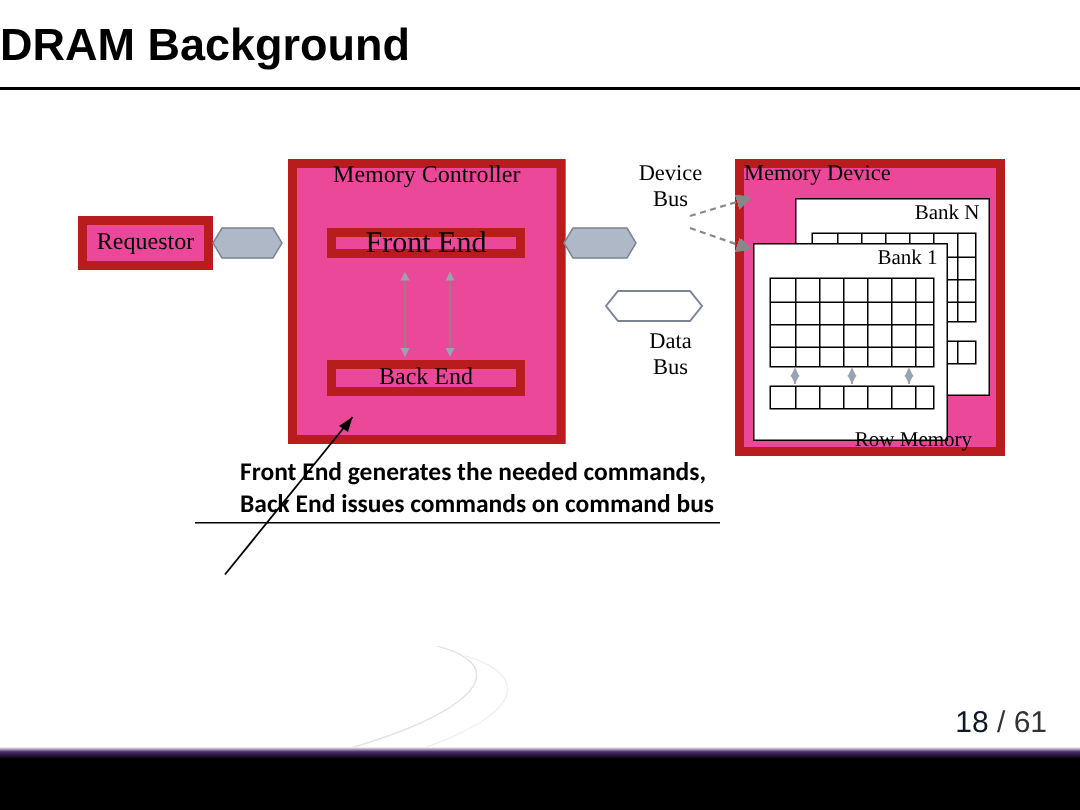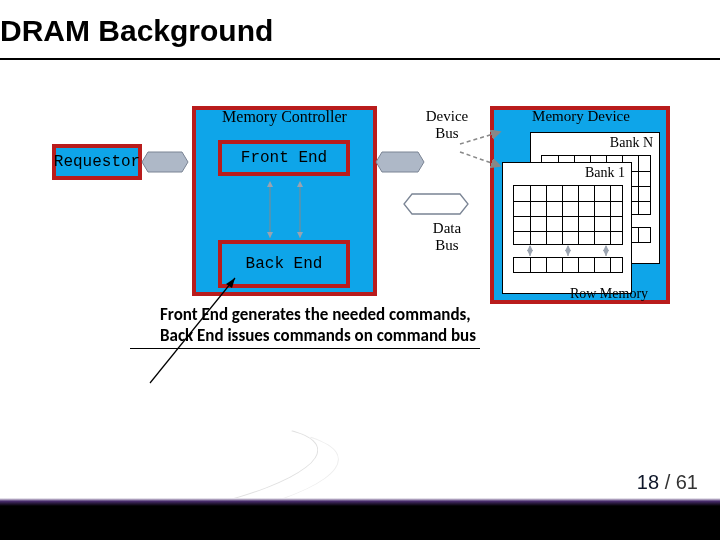--- a/index.html
+++ b/index.html
@@ -1,28 +1,28 @@
 <!DOCTYPE html>
 <html><head>
 <meta charset="utf-8">
 <style>
   * { box-sizing: border-box; margin: 0; padding: 0; }
   html, body { width: 720px; height: 540px; font-family: Arial, sans-serif; background: #fff; overflow: hidden; position: relative; }
   .title { font-size: 30px; font-weight: bold; text-align: left; padding-top: 14px; }
   .hr1 { border: none; border-top: 2px solid #000; margin-top: 10px; }
   .diagram { position: relative; width: 720px; height: 300px; margin-top: 28px; }
-  .box { position: absolute; border: 4px solid #b91c1c; background: #0ea5e9; display: flex; align-items: center; justify-content: center; font-family: Liberation Mono, monospace; }
+  .box { position: absolute; border: 6px solid #b91c1c; background: #ec4899; display: flex; align-items: center; justify-content: center; font-family: Liberation Serif, serif; }
   .box-label { position: absolute; font-family: Georgia, 'Times New Roman', serif; text-align: center; }
   .requestor { left: 52px; top: 56px; width: 90px; height: 36px; font-size: 16px; }
   .mc-outer { left: 192px; top: 18px; width: 185px; height: 190px; }
   .mc-label { left: 192px; top: 20px; width: 185px; font-size: 16px; }
-  .fe { left: 218px; top: 52px; width: 132px; height: 36px; font-size: 16px; }
-  .be { left: 218px; top: 152px; width: 132px; height: 48px; font-size: 16px; text-align: right; }
+  .fe { left: 218px; top: 64px; width: 132px; height: 20px; font-size: 20px; }
+  .be { left: 218px; top: 152px; width: 132px; height: 24px; font-size: 16px; text-align: right; }
   .md-outer { left: 490px; top: 18px; width: 180px; height: 198px; }
-  .md-label { left: 496px; top: 20px; width: 170px; font-size: 15px; text-align: center; }
+  .md-label { left: 496px; top: 20px; width: 170px; font-size: 15px; text-align: left; }
   .cmd-bus { left: 408px; top: 20px; width: 78px; font-size: 15px; line-height: 1.15; }
   .data-bus { left: 408px; top: 132px; width: 78px; font-size: 15px; line-height: 1.15; }
   .bank { position: absolute; border: 1px solid #000; background: #fff; }
   .bank-n { left: 530px; top: 44px; width: 130px; height: 132px; }
   .bank-1 { left: 502px; top: 74px; width: 130px; height: 132px; }
   .bank-label { position: absolute; font-family: Georgia, serif; font-size: 14px; right: 6px; top: 2px; }
   .grid { position: absolute; left: 10px; top: 22px; width: 110px; height: 60px; border: 1px solid #000; }
   .grid::before, .grid::after { content: ''; position: absolute; background: #000; }
   .grid-row { position: absolute; left: 0; right: 0; height: 1px; background: #000; }
   .grid-col { position: absolute; top: 0; bottom: 0; width: 1px; background: #000; }

